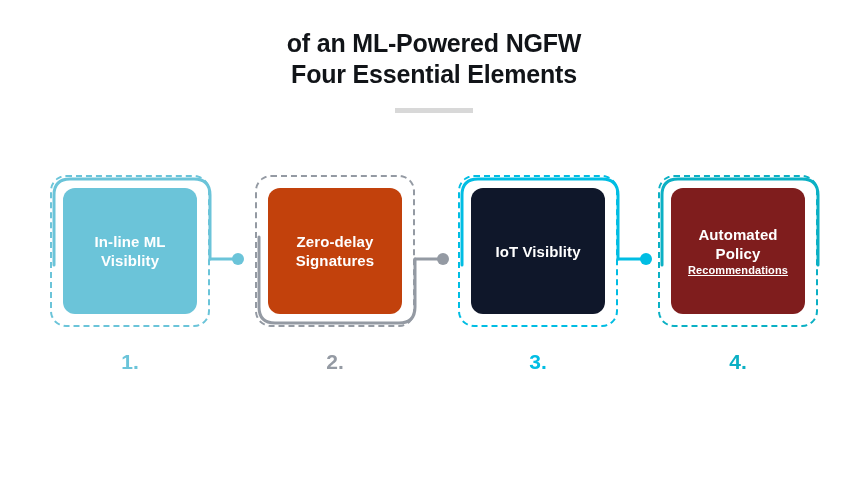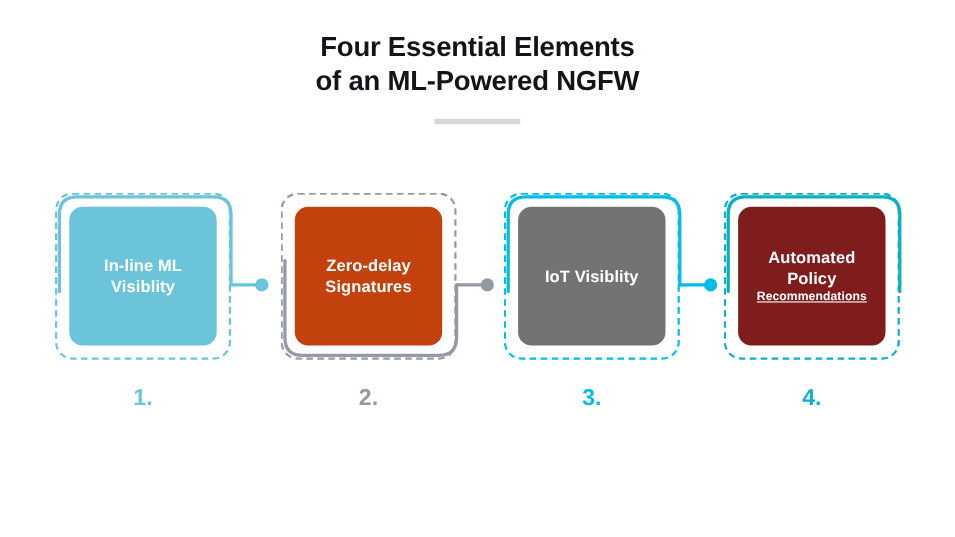--- a/index.html
+++ b/index.html
@@ -117,22 +117,22 @@
     width: 160px;
     text-align: center;
     font-size: 21px;
     font-weight: bold;
   }
 </style>
 </head>
 <body style="background: rgb(255, 255, 255);">
 
 <div class="header">
+  <div class="title-line" style="color: rgb(17, 20, 24);">of an ML-Powered NGFW</div>
   <div class="title-line" style="color: rgb(17, 20, 24);">Four Essential Elements</div>
-  <div class="title-line" style="color: rgb(17, 20, 24);">of an ML-Powered NGFW</div>
   <div class="divider" style="background: rgb(216, 216, 216);"></div>
 </div>
 
 <div class="deck">
 
   <div class="card-slot s1">
     <div class="frame-dashed" style="border-color: rgb(107, 196, 217);"></div>
     <svg class="frame-solid" viewBox="0 0 230 160">
       <path class="outline-path" fill="none" stroke-width="3" stroke-linecap="round" stroke-linejoin="round" d="M 6 92 L 6 22 Q 6 6 22 6 L 146 6 Q 162 6 162 22 L 162 86" stroke="#6BC4D9"></path>
       <path class="conn-path" fill="none" stroke-width="3" stroke-linecap="round" stroke-linejoin="round" d="M 162 86 L 187 86" stroke="#6BC4D9"></path>
@@ -159,21 +159,21 @@
     <div class="card-number" style="color: rgb(148, 154, 163);">2.</div>
   </div>
 
   <div class="card-slot s3">
     <div class="frame-dashed" style="border-color: rgb(0, 189, 227);"></div>
     <svg class="frame-solid" viewBox="0 0 230 160">
       <path class="outline-path" fill="none" stroke-width="3" stroke-linecap="round" stroke-linejoin="round" d="M 6 92 L 6 22 Q 6 6 22 6 L 146 6 Q 162 6 162 22 L 162 86" stroke="#00BDE3"></path>
       <path class="conn-path" fill="none" stroke-width="3" stroke-linecap="round" stroke-linejoin="round" d="M 162 86 L 187 86" stroke="#00BDE3"></path>
       <circle class="conn-dot" cx="190" cy="86" r="6" fill="#00BDE3"></circle>
     </svg>
-    <div class="tile" style="background: #737373;">
+    <div class="tile" style="background: #0f172a;">
       <div class="tile-label">IoT Visiblity</div>
 
     </div>
     <div class="card-number" style="color: rgb(0, 189, 227);">3.</div>
   </div>
 
   <div class="card-slot s4">
     <div class="frame-dashed" style="border-color: rgb(11, 176, 196);"></div>
     <svg class="frame-solid" viewBox="0 0 230 160">
       <path class="outline-path" fill="none" stroke-width="3" stroke-linecap="round" stroke-linejoin="round" d="M 6 92 L 6 22 Q 6 6 22 6 L 146 6 Q 162 6 162 22 L 162 92" stroke="#0BB0C4"></path>

